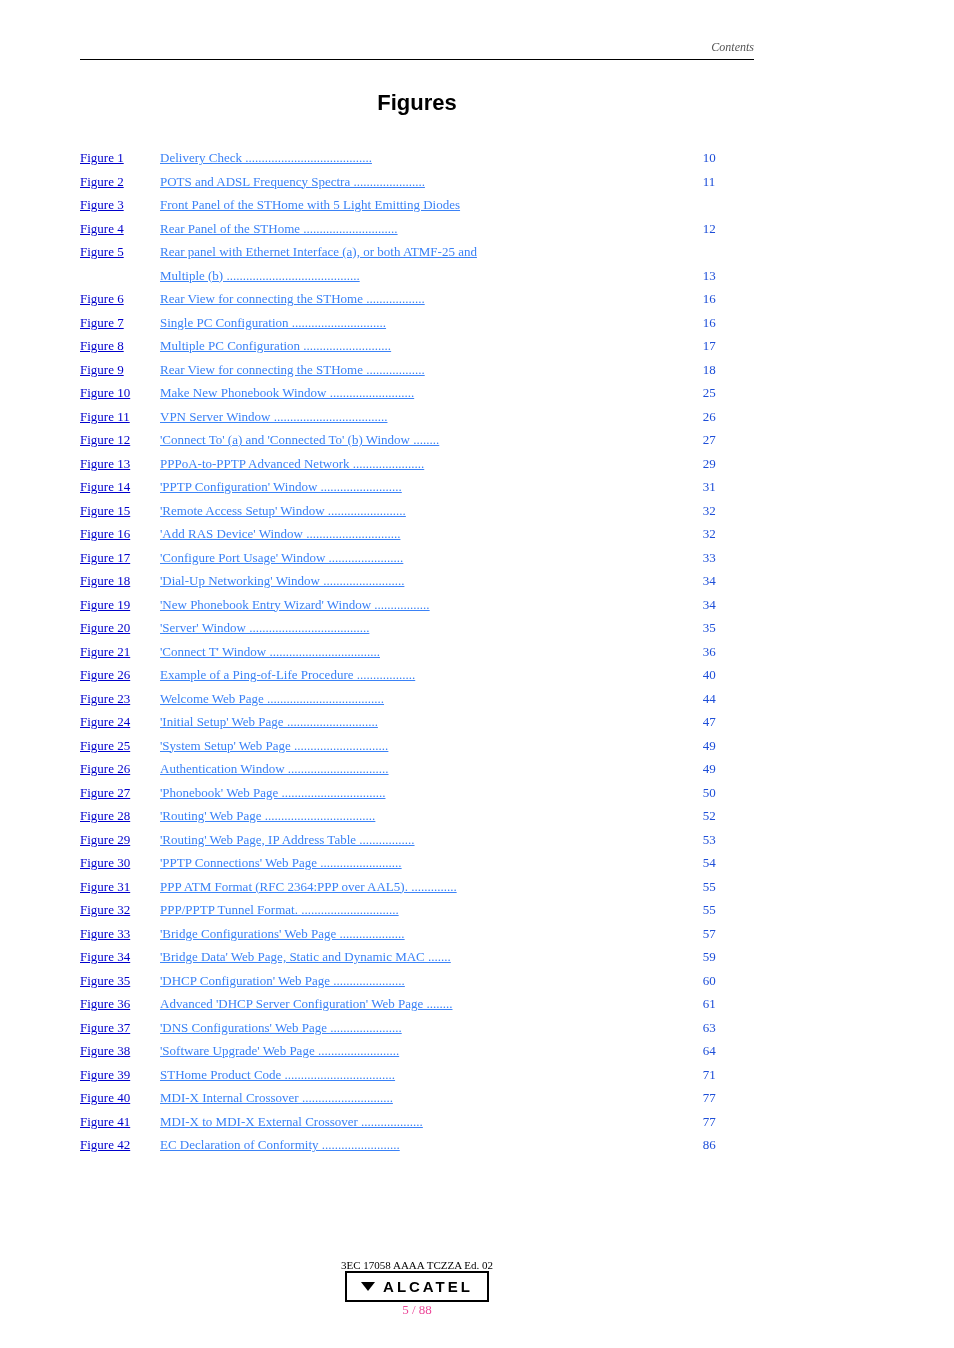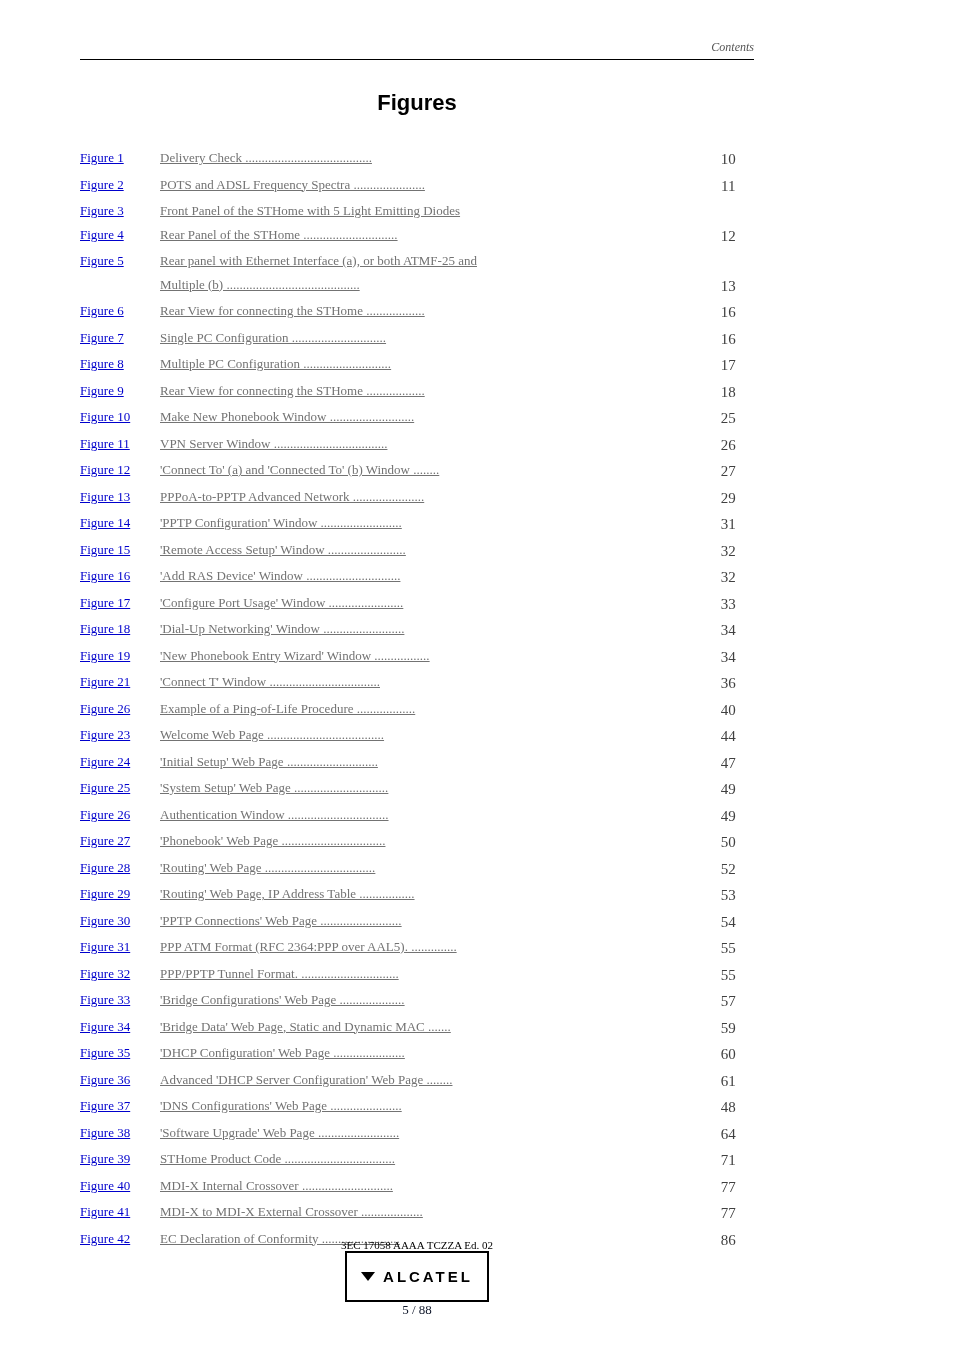--- a/index.html
+++ b/index.html
@@ -56,30 +56,30 @@
 
     .fig-label {
       width: 80px;
       color: #0000cc;
       text-decoration: underline;
       font-size: 13px;
       white-space: nowrap;
     }
 
     .fig-desc {
-      color: #737373;
+      color: #3b82f6;
       text-decoration: underline;
       font-size: 13px;
       padding-left: 6px;
     }
 
     .fig-page {
-      text-align: center;
-      font-size: 15px;
-      color: #404040;
+      text-align: left;
+      font-size: 13px;
+      color: #1d4ed8;
       white-space: nowrap;
       padding-left: 10px;
       min-width: 30px;
     }
 
     .footer {
       position: absolute;
       bottom: 30px;
       left: 0;
       right: 0;
@@ -90,32 +90,32 @@
       flex-direction: column;
     }
 
     .footer-left {
       font-size: 11px;
       color: #000;
     }
 
     .footer-right {
       font-size: 13px;
-      color: #0f172a;
+      color: #ec4899;
     }
 
     .logo-wrapper {
       display: flex;
       flex-direction: column;
       align-items: center;
     }
 
     .logo-box {
       border: 2px solid #000;
-      padding: 15px 14px;
+      padding: 5px 14px;
       display: flex;
       align-items: center;
       gap: 2px;
     }
   </style>
 </head>
 <body>
 
 <div class="page">
 
@@ -221,20 +221,25 @@
           <td class="fig-label">Figure 18</td>
           <td class="fig-desc">'Dial-Up Networking' Window  .........................</td>
           <td class="fig-page">34</td>
         </tr>
         <tr>
           <td class="fig-label">Figure 19</td>
           <td class="fig-desc">'New Phonebook Entry Wizard' Window  .................</td>
           <td class="fig-page">34</td>
         </tr>
         <tr>
+          <td class="fig-label">Figure 20</td>
+          <td class="fig-desc">'Server' Window  .....................................</td>
+          <td class="fig-page">35</td>
+        </tr>
+        <tr>
           <td class="fig-label">Figure 21</td>
           <td class="fig-desc">'Connect T' Window  ..................................</td>
           <td class="fig-page">36</td>
         </tr>
         <tr>
           <td class="fig-label">Figure 26</td>
           <td class="fig-desc">Example of a Ping-of-Life Procedure  ..................</td>
           <td class="fig-page">40</td>
         </tr>
         <tr>
@@ -303,21 +308,21 @@
           <td class="fig-page">60</td>
         </tr>
         <tr>
           <td class="fig-label">Figure 36</td>
           <td class="fig-desc">Advanced 'DHCP Server Configuration' Web Page  ........</td>
           <td class="fig-page">61</td>
         </tr>
         <tr>
           <td class="fig-label">Figure 37</td>
           <td class="fig-desc">'DNS Configurations'  Web Page  ......................</td>
-          <td class="fig-page">48</td>
+          <td class="fig-page">63</td>
         </tr>
         <tr>
           <td class="fig-label">Figure 38</td>
           <td class="fig-desc">'Software Upgrade' Web Page  .........................</td>
           <td class="fig-page">64</td>
         </tr>
         <tr>
           <td class="fig-label">Figure 39</td>
           <td class="fig-desc">STHome Product Code  ..................................</td>
           <td class="fig-page">71</td>

